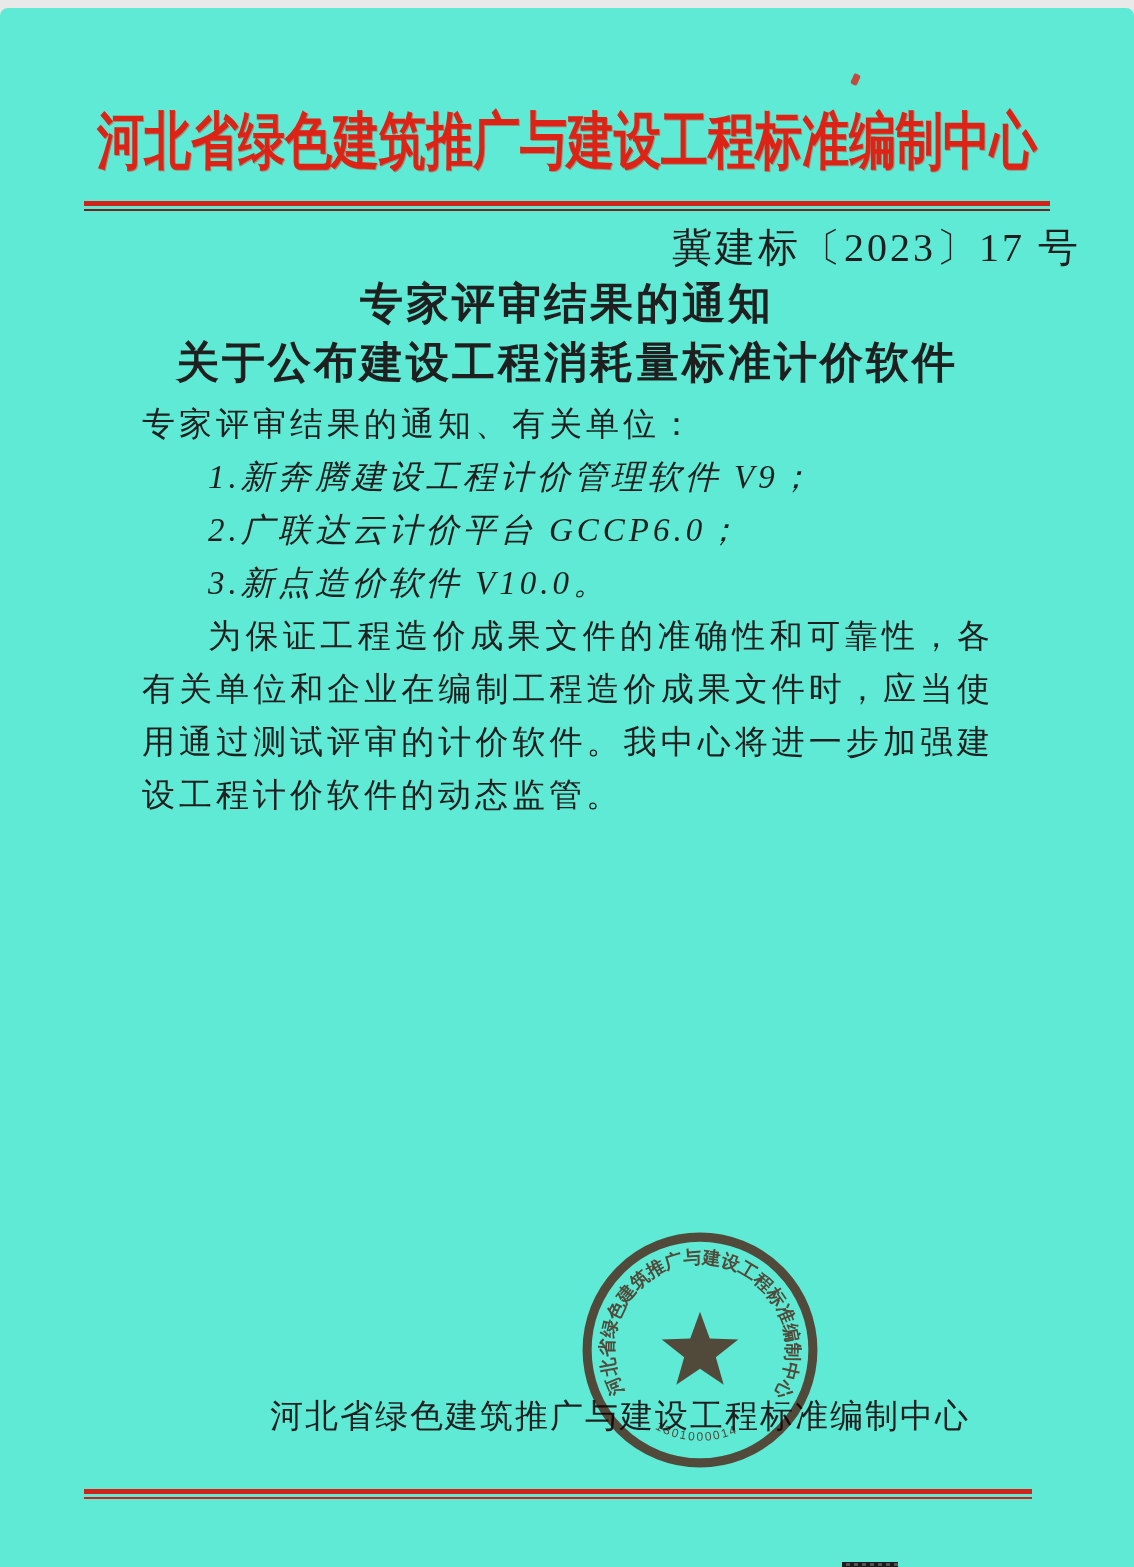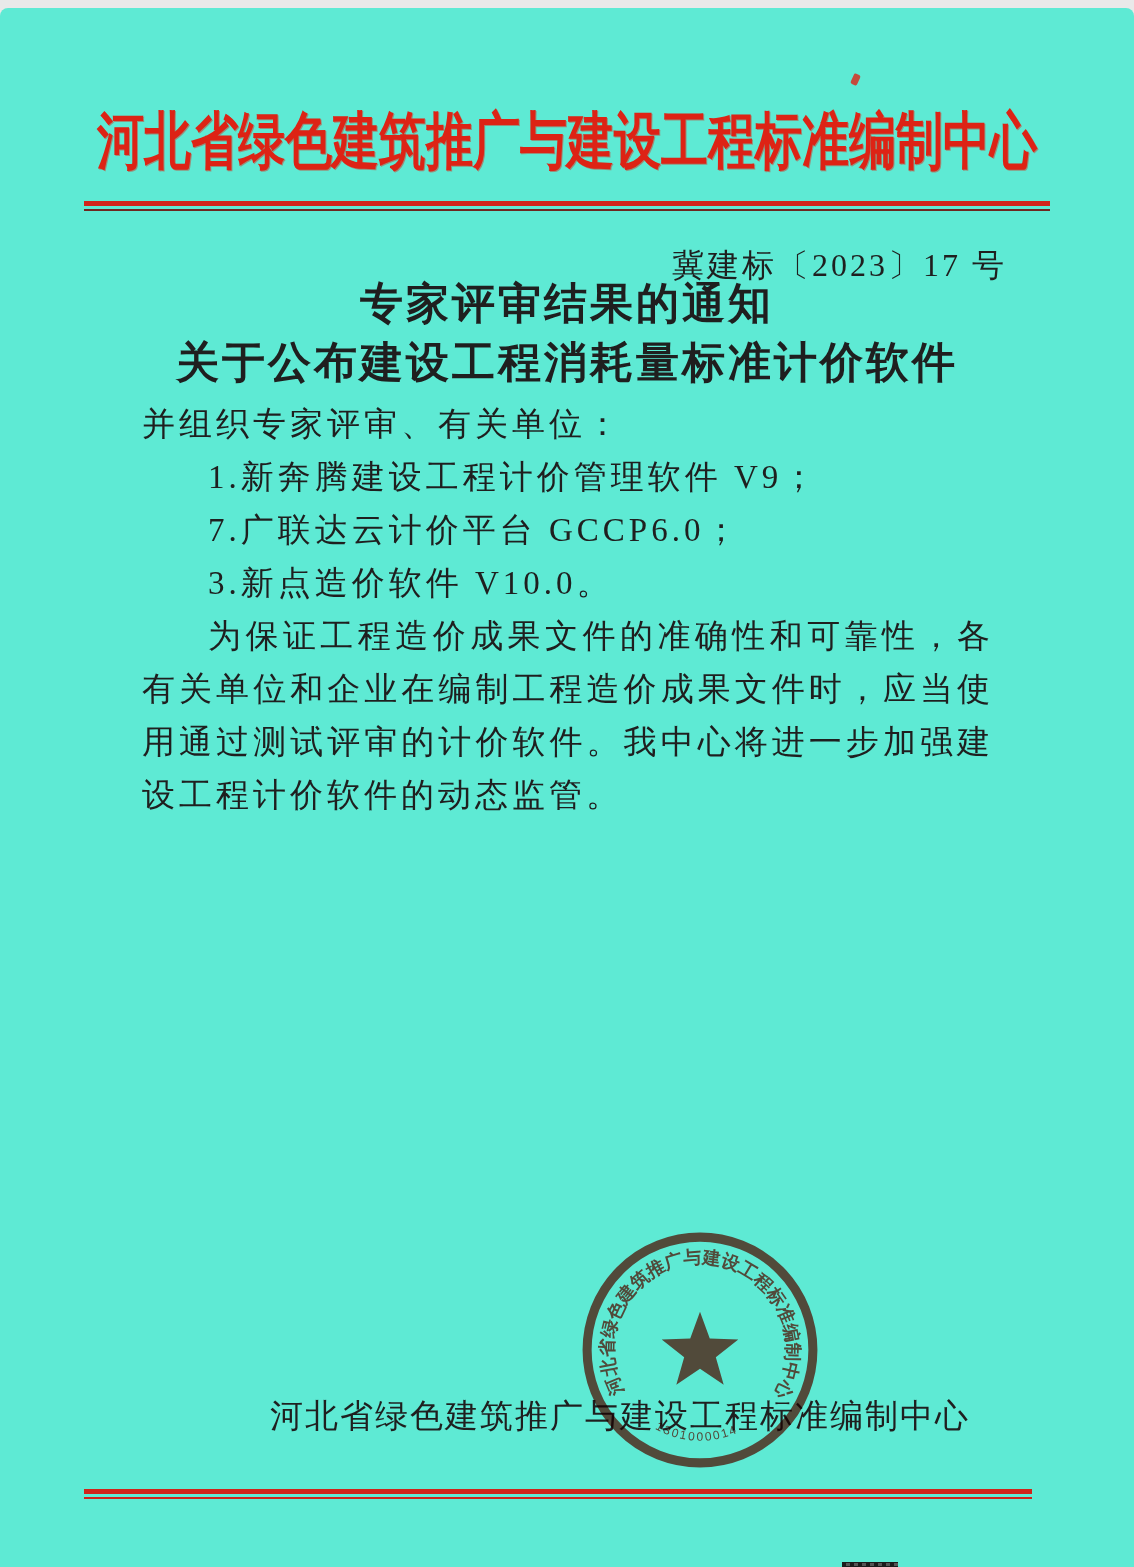--- a/index.html
+++ b/index.html
@@ -32,39 +32,39 @@
   }
   .rule{position:absolute;left:84px;width:966px;}
   .rule.red{height:5px;background:var(--rule_red);}
   .rule.dark{height:2px;background:var(--rule_dark);}
   .rule.top1{top:193px;}
   .rule.top2{top:201px;}
   .rule.bot1{top:1481px;width:948px;}
   .rule.bot2{top:1489px;width:948px;background:var(--rule_red);height:2px;}
   
   .doc-number{
-    position:absolute;top:236px;left:672px;
-    font-size:32px;letter-spacing:3px;white-space:nowrap;
+    position:absolute;top:212px;left:672px;
+    font-size:40px;letter-spacing:3px;white-space:nowrap;
   }
   
   .notice-title{
     position:absolute;top:266px;left:0;width:100%;
     text-align:center;font-size:43px;font-weight:bold;
     line-height:59px;letter-spacing:3px;
   }
   
   .body-block{
     position:absolute;top:390px;left:142px;width:852px;
     font-size:33px;line-height:53px;letter-spacing:4px;
     text-align:justify;
   }
   .salutation{text-align:left;}
   .para{text-indent:2em;margin:0;}
   .sw-list{margin:0;}
-  .sw-item{text-indent:2em;text-align:left;}
+  .sw-item{text-indent:2em;text-align:left;font-style:italic;}
   
   .signature{
     position:absolute;top:1386px;left:170px;width:900px;
     text-align:center;font-size:33px;letter-spacing:2px;white-space:nowrap;
   }
   .issue-date{
     position:absolute;top:1447px;left:170px;width:870px;
     text-align:center;font-size:33px;letter-spacing:4px;white-space:nowrap;
   }
   
@@ -97,24 +97,24 @@
   <div class="rule dark top2"></div>
 
   <div class="doc-number">冀建标〔2023〕17 号</div>
 
   <div class="notice-title">
     <div>专家评审结果的通知</div>
     <div>关于公布建设工程消耗量标准计价软件</div>
   </div>
 
   <div class="body-block">
-    <div class="salutation">并组织专家评审、有关单位：</div>
+    <div class="salutation">专家评审结果的通知、有关单位：</div>
     <div class="sw-list">
       <div class="sw-item">1.新奔腾建设工程计价管理软件 V9；</div>
-      <div class="sw-item">7.广联达云计价平台 GCCP6.0；</div>
+      <div class="sw-item">2.广联达云计价平台 GCCP6.0；</div>
       <div class="sw-item">3.新点造价软件 V10.0。</div>
     </div>
     <p class="para">为保证工程造价成果文件的准确性和可靠性，各有关单位和企业在编制工程造价成果文件时，应当使用通过测试评审的计价软件。我中心将进一步加强建设工程计价软件的动态监管。</p>
   </div>
 
   <div class="signature">河北省绿色建筑推广与建设工程标准编制中心</div>
 
   <svg class="seal" viewBox="0 0 250 250">
     <defs>
       <path id="sealRingPath" d="M 50.5 168 A 86 86 0 1 1 199.5 168" fill="none"></path>

